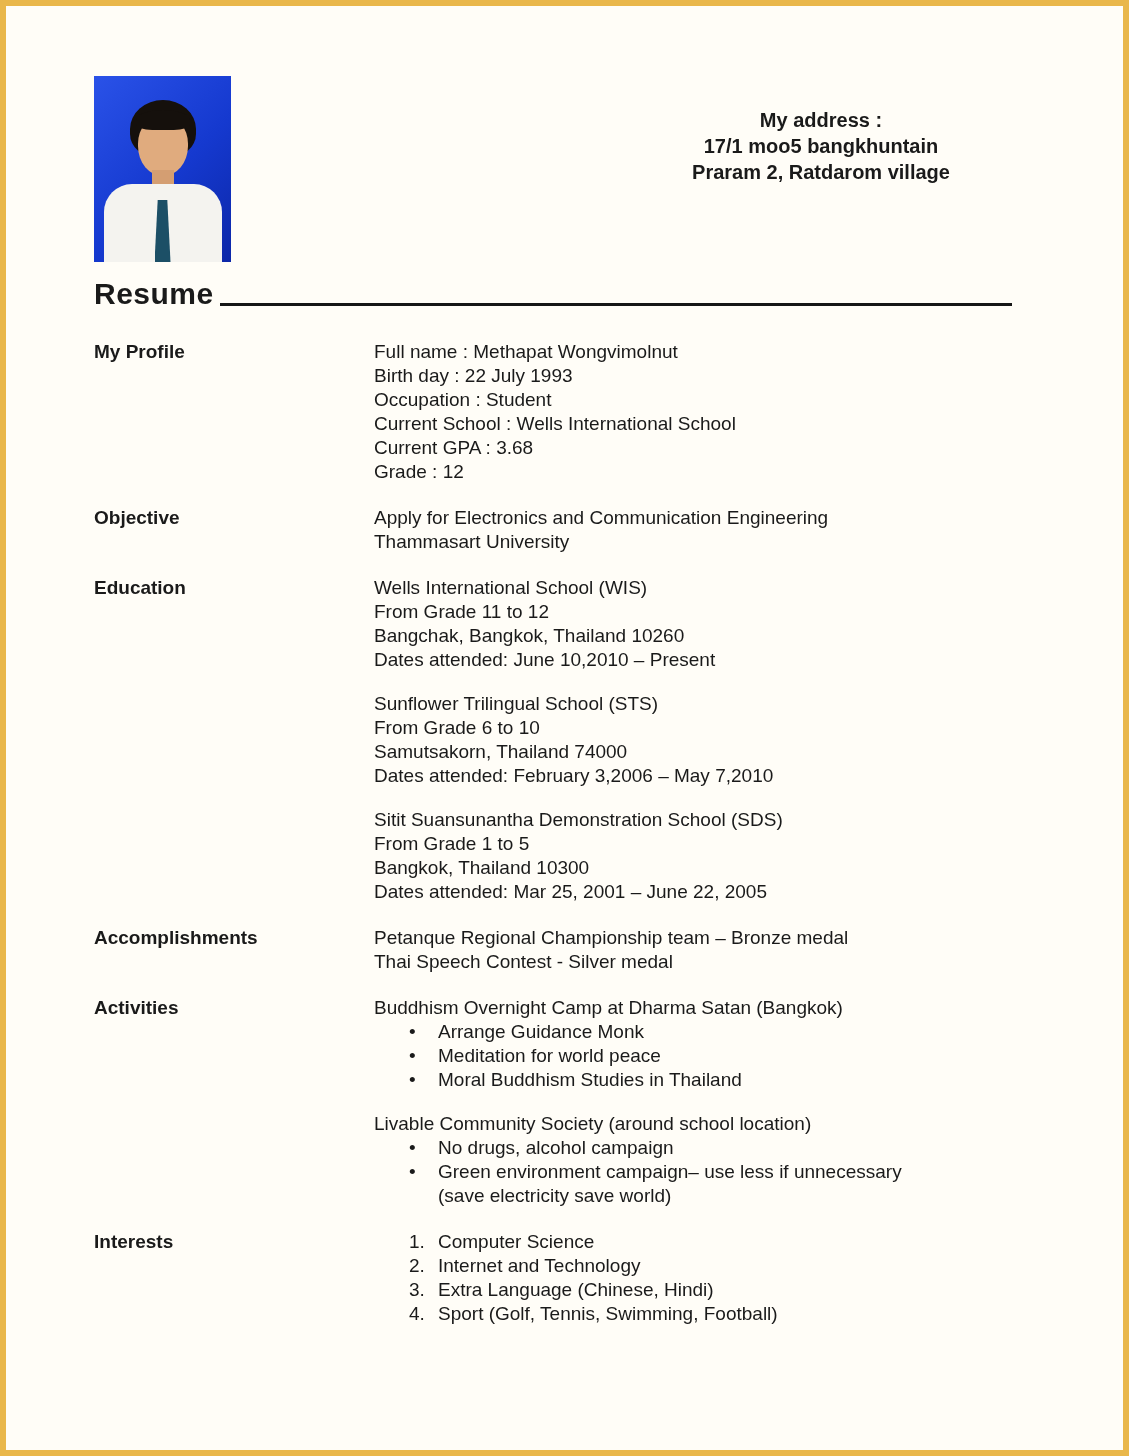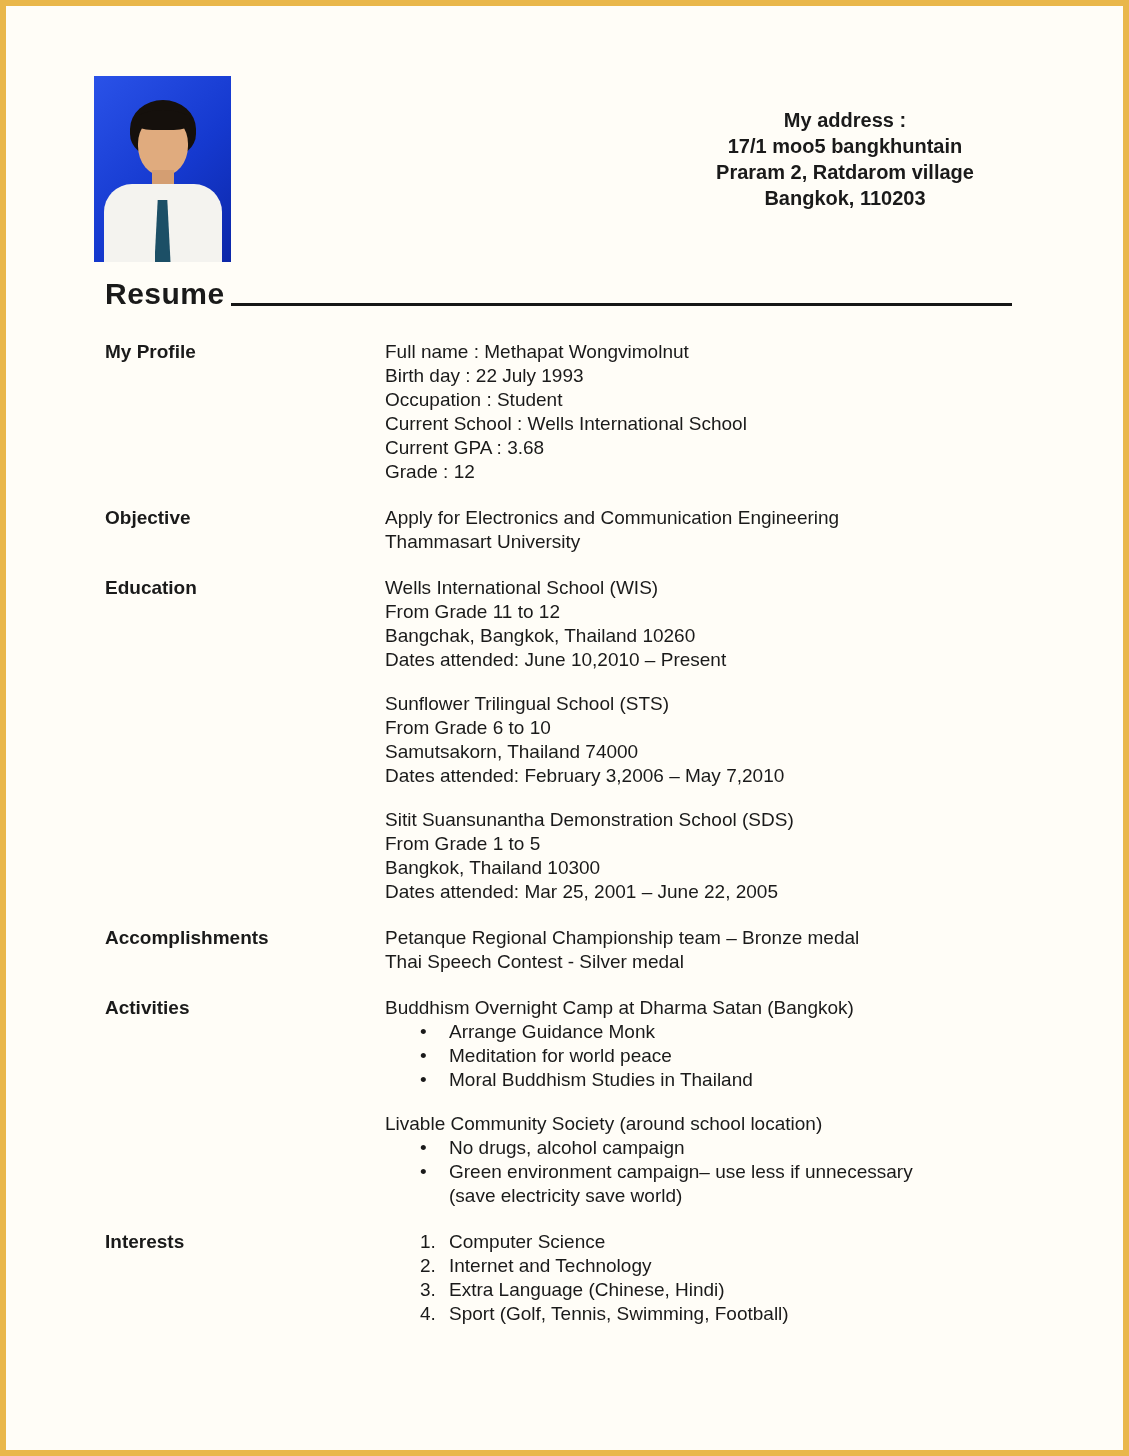--- a/index.html
+++ b/index.html
@@ -53,27 +53,27 @@
   }
   .photo .tie{
     position:absolute;left:50%;bottom:0;width:16px;height:62px;
     transform:translateX(-50%);
     background:#1c4f66;
     clip-path:polygon(20% 0,80% 0,100% 100%,0 100%);
   }
 
   
   .address{
-    position:absolute;top:101px;right:108px;width:340px;
+    position:absolute;top:101px;right:132px;width:340px;
     text-align:center;font-weight:bold;font-size:20px;line-height:26px;
   }
 
   
   .content{
-    position:absolute;left:88px;right:0;top:271px;margin-left:11px;
+    position:absolute;left:88px;right:0;top:271px;
   }
   .title-row{display:flex;}
   .title-text{font-size:30px;font-weight:bold;letter-spacing:.5px;}
   .title-line{
     flex:1;align-self:flex-end;
     margin:0 111px 5px 6px;
     border-bottom:3px solid #161616;
   }
   .sections{margin-top:29px;}
   .section{display:flex;margin-bottom:22px;}
@@ -98,21 +98,20 @@
     <div class="fringe"></div>
     <div class="neck"></div>
     <div class="shirt"></div>
     <div class="tie"></div>
   </div>
 
   <div class="address">
     <div>My address :</div>
     <div>17/1 moo5 bangkhuntain</div>
     <div>Praram 2, Ratdarom village</div>
-    <div>Bangkok, 110203</div>
   </div>
 
   <div class="content">
     <div class="title-row">
       <span class="title-text">Resume</span>
       <span class="title-line"></span>
     </div>
     <div class="sections">
         <div class="section">
           <div class="label">My Profile</div>

